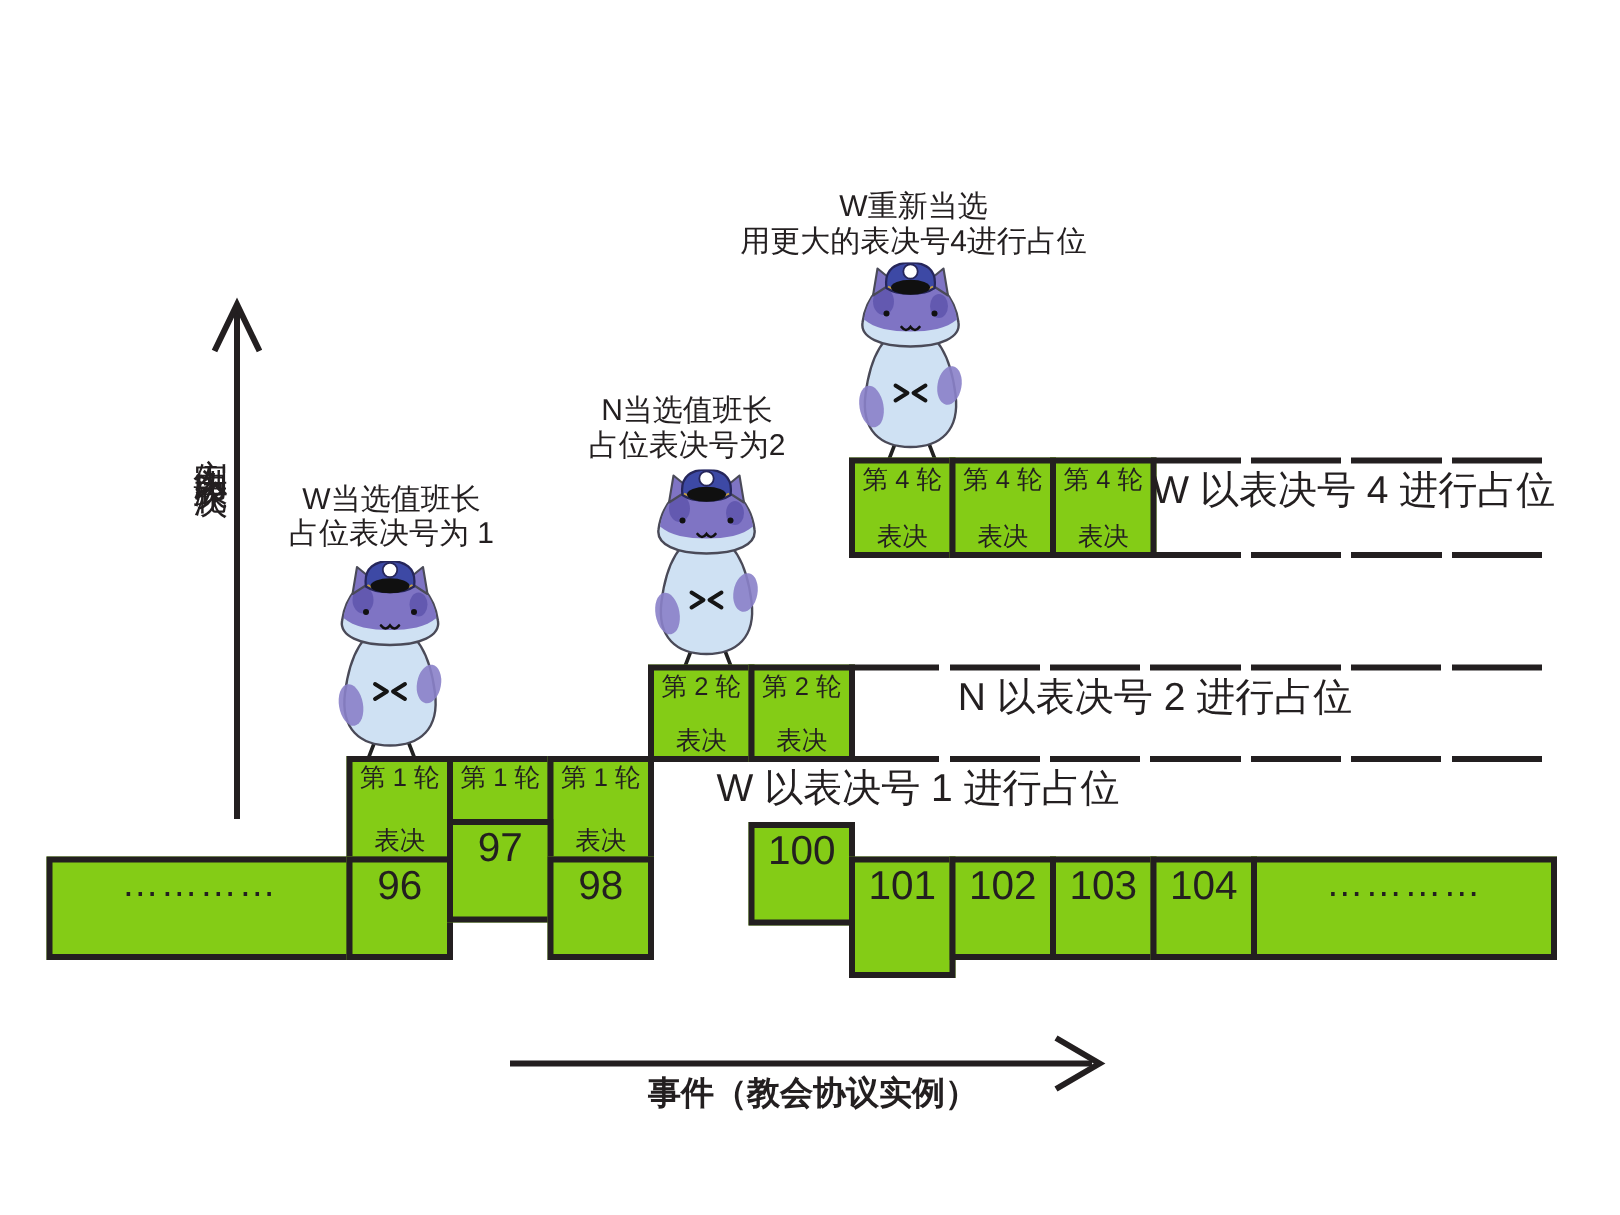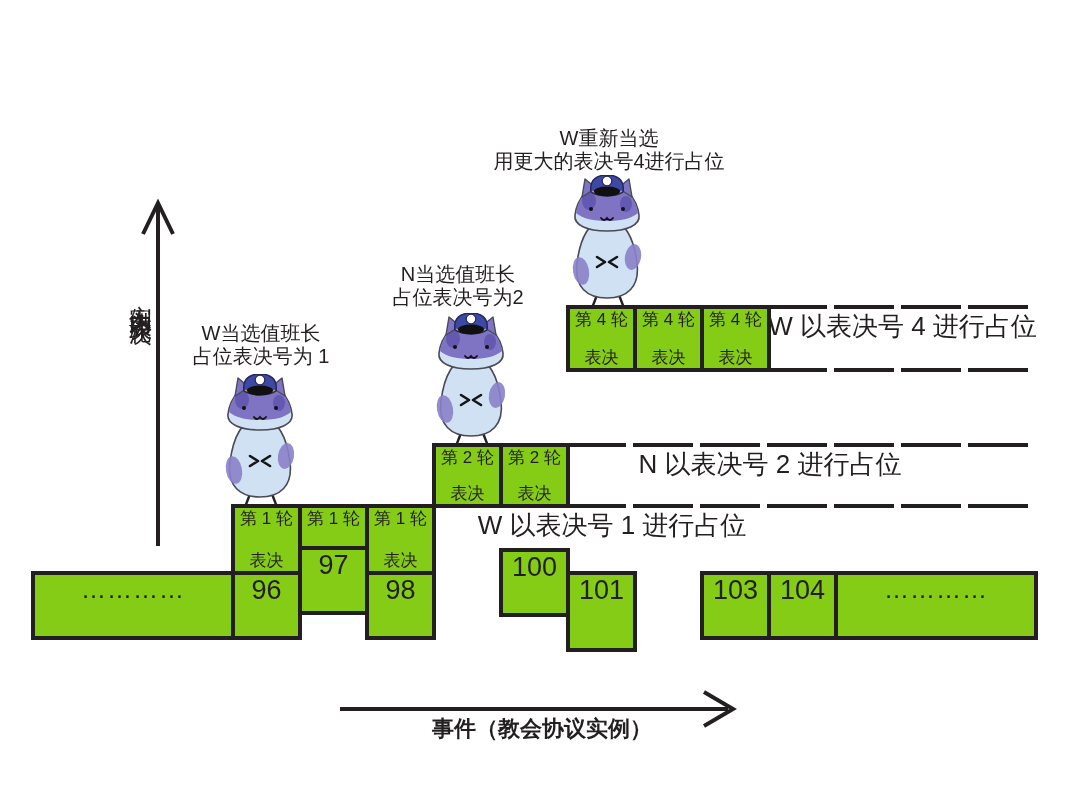--- a/index.html
+++ b/index.html
@@ -170,20 +170,23 @@
   </div>
   <div class="cell tl-cell" style="left:365px;top:571px;width:71px;height:69px">
     <span>98</span>
   </div>
   <div class="cell tl-cell" style="left:499px;top:548px;width:71px;height:69px">
     <span>100</span>
   </div>
   <div class="cell tl-cell" style="left:566px;top:571px;width:71px;height:81px">
     <span>101</span>
   </div>
+  <div class="cell tl-cell" style="left:633px;top:571px;width:71px;height:69px">
+    <span>102</span>
+  </div>
   <div class="cell tl-cell" style="left:700px;top:571px;width:71px;height:69px">
     <span>103</span>
   </div>
   <div class="cell tl-cell" style="left:767px;top:571px;width:71px;height:69px">
     <span>104</span>
   </div>
   <div class="cell tl-cell dots" style="left:834px;top:571px;width:204px;height:69px">
     <span>…………</span>
   </div>
 

